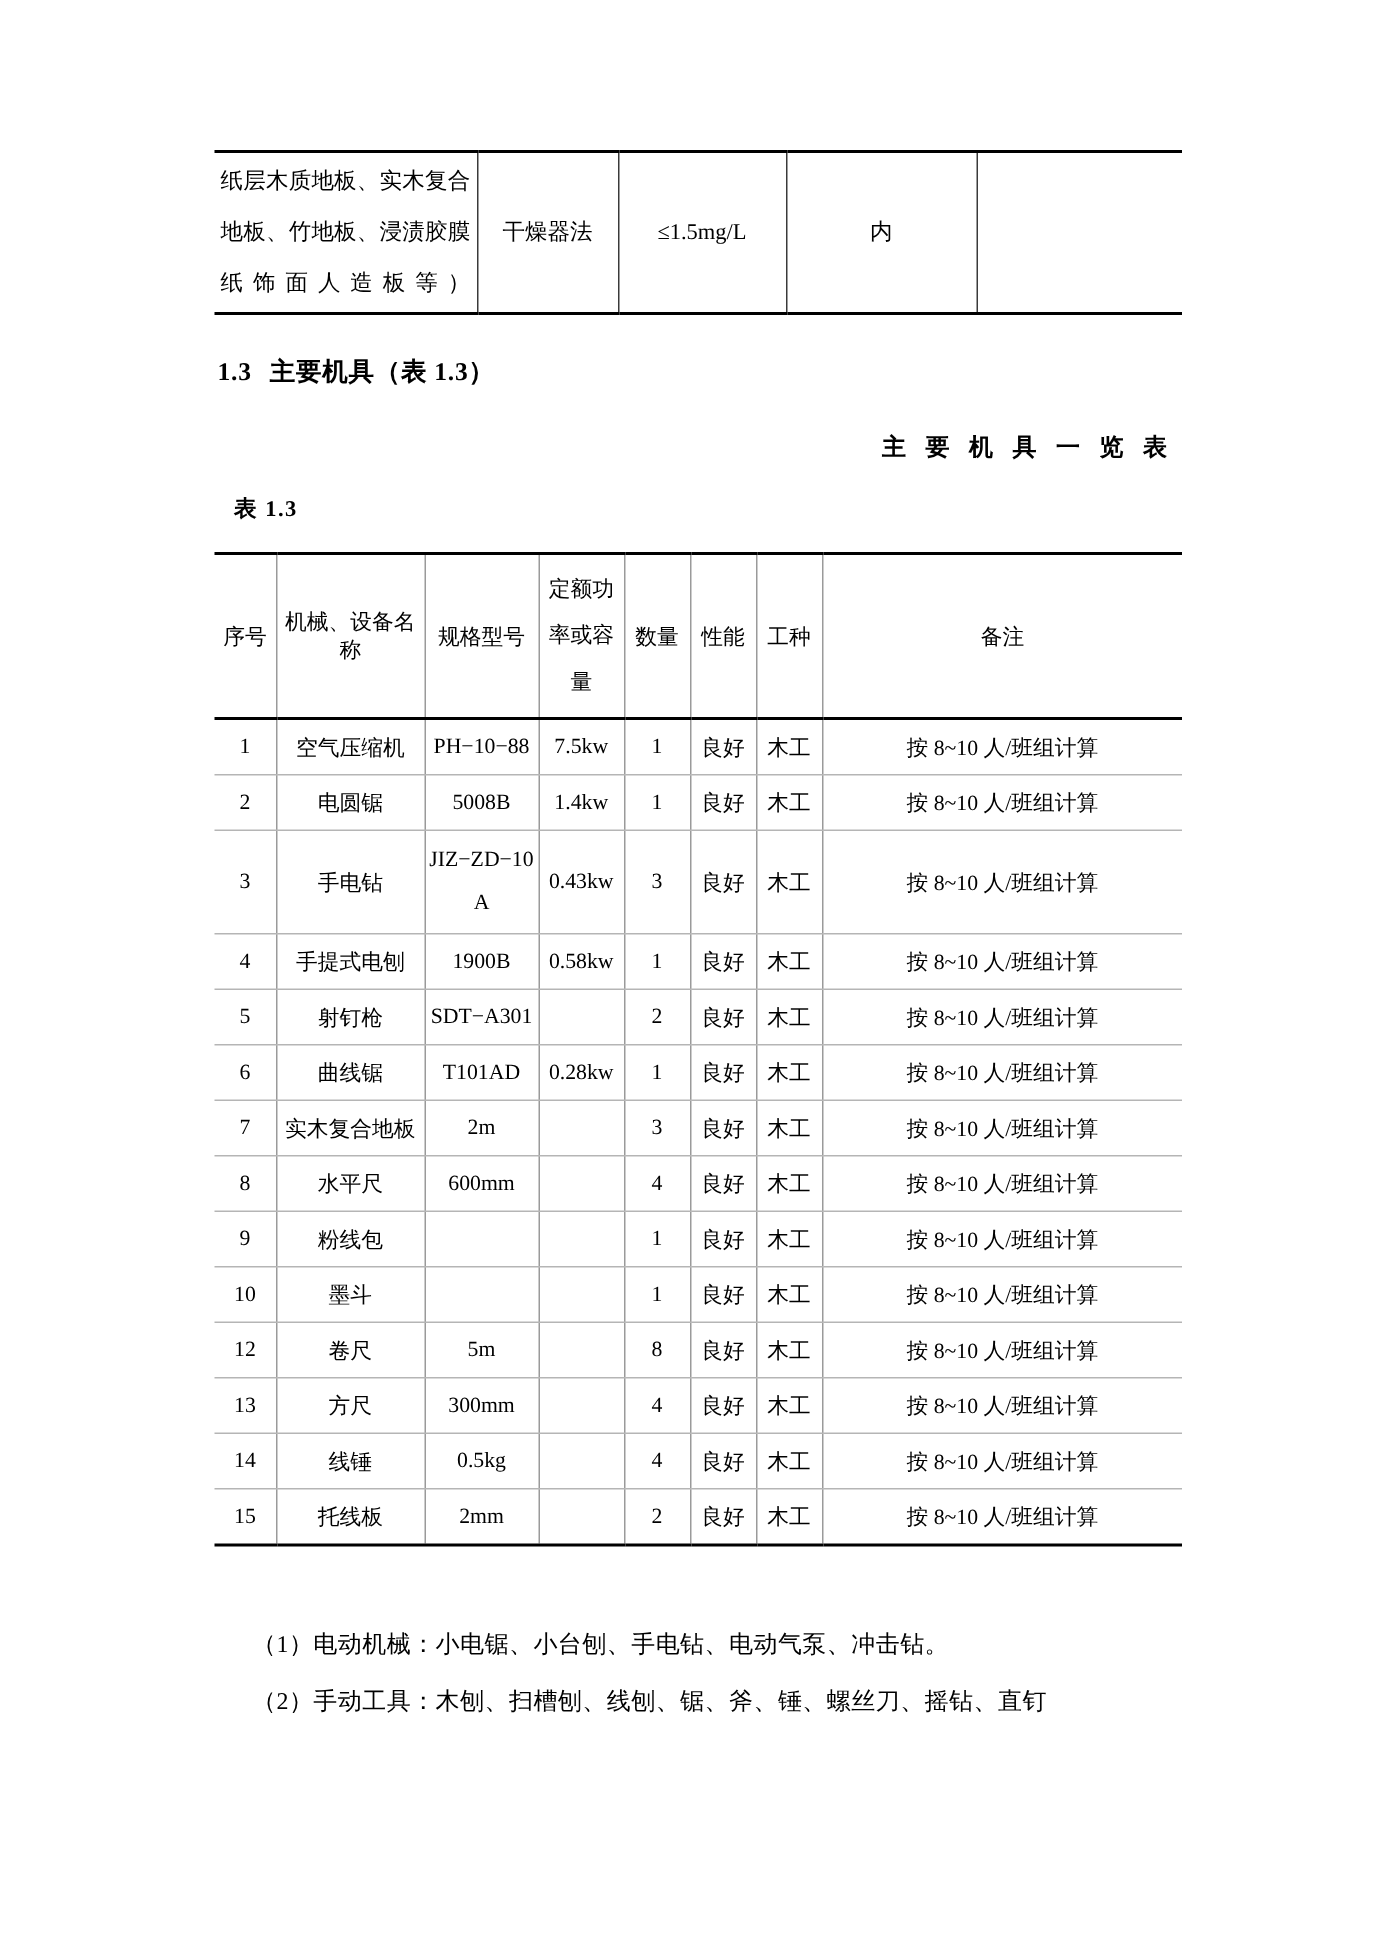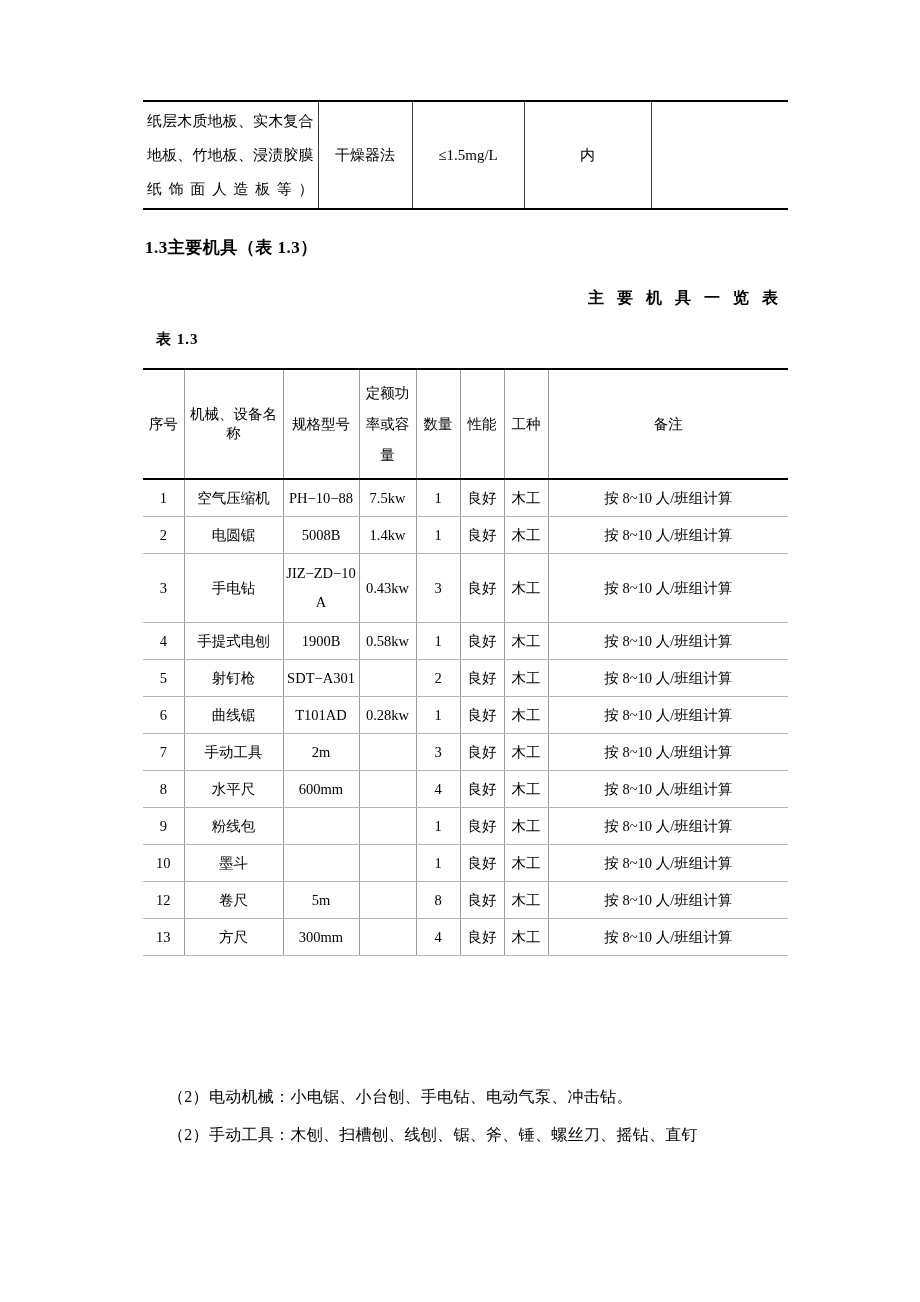--- a/index.html
+++ b/index.html
@@ -55,21 +55,21 @@
   
   .sec-head {
     position: absolute;
     left: 145px;
     top: 236px;
     font-size: 17px;
     font-weight: bold;
     letter-spacing: 0.5px;
     white-space: nowrap;
   }
-  .sec-head .num { margin-right: 0; }
+  .sec-head .num { margin-right: 12px; }
 
   
   .tbl-title {
     position: absolute;
     left: 143px;
     top: 288px;
     width: 648px;
     text-align: right;
     font-size: 16px;
     font-weight: bold;
@@ -262,21 +262,21 @@
         <td>T101AD</td>
         <td>0.28kw</td>
         <td>1</td>
         <td>良好</td>
         <td>木工</td>
         <td class="edge-r">按 8~10 人/班组计算</td>
       </tr>
 
       <tr>
         <td class="edge-l">7</td>
-        <td>手动工具</td>
+        <td>实木复合地板</td>
         <td>2m</td>
         <td></td>
         <td>3</td>
         <td>良好</td>
         <td>木工</td>
         <td class="edge-r">按 8~10 人/班组计算</td>
       </tr>
 
       <tr>
         <td class="edge-l">8</td>
@@ -327,22 +327,42 @@
         <td class="edge-l">13</td>
         <td>方尺</td>
         <td>300mm</td>
         <td></td>
         <td>4</td>
         <td>良好</td>
         <td>木工</td>
         <td class="edge-r">按 8~10 人/班组计算</td>
       </tr>
 
-
+      <tr>
+        <td class="edge-l">14</td>
+        <td>线锤</td>
+        <td>0.5kg</td>
+        <td></td>
+        <td>4</td>
+        <td>良好</td>
+        <td>木工</td>
+        <td class="edge-r">按 8~10 人/班组计算</td>
+      </tr>
+
+      <tr class="last">
+        <td class="edge-l">15</td>
+        <td>托线板</td>
+        <td>2mm</td>
+        <td></td>
+        <td>2</td>
+        <td>良好</td>
+        <td>木工</td>
+        <td class="edge-r">按 8~10 人/班组计算</td>
+      </tr>
     </tbody>
   </table>
 
   <div class="notes">
-    <div class="note-line">（2）电动机械：小电锯、小台刨、手电钻、电动气泵、冲击钻。</div>
+    <div class="note-line">（1）电动机械：小电锯、小台刨、手电钻、电动气泵、冲击钻。</div>
     <div class="note-line">（2）手动工具：木刨、扫槽刨、线刨、锯、斧、锤、螺丝刀、摇钻、直钉</div>
   </div>
 
 </div>
 
 </body></html>

